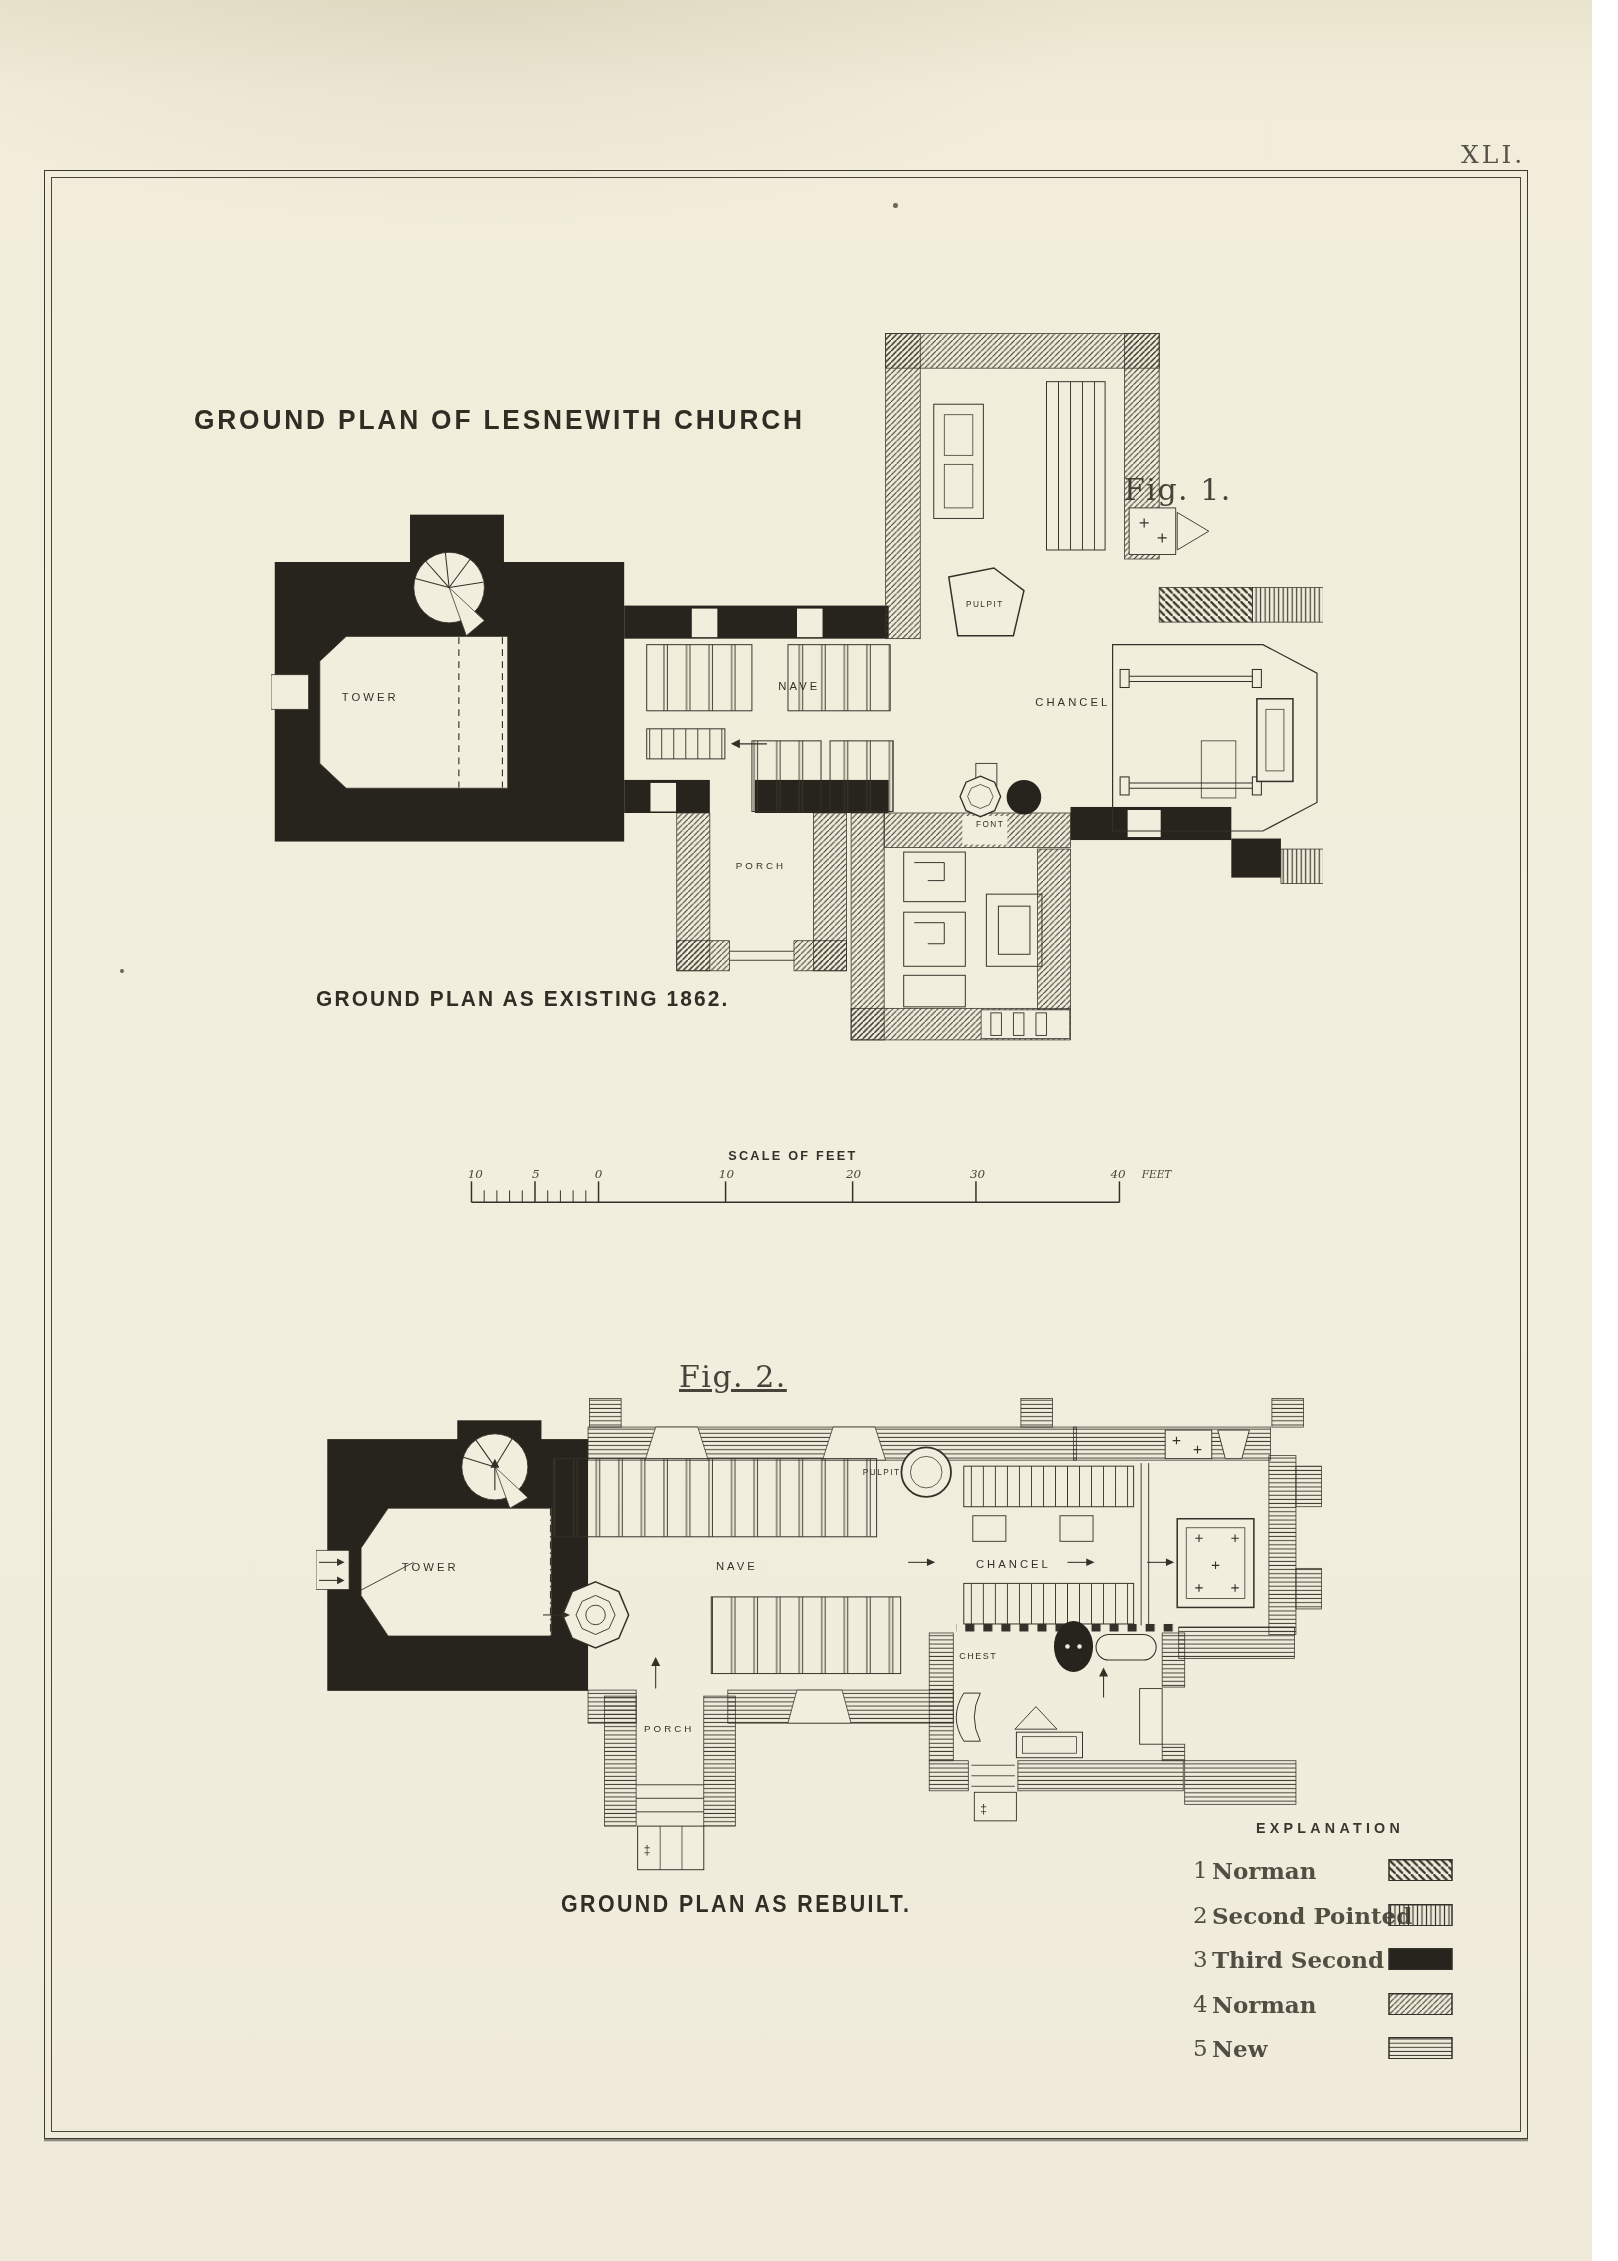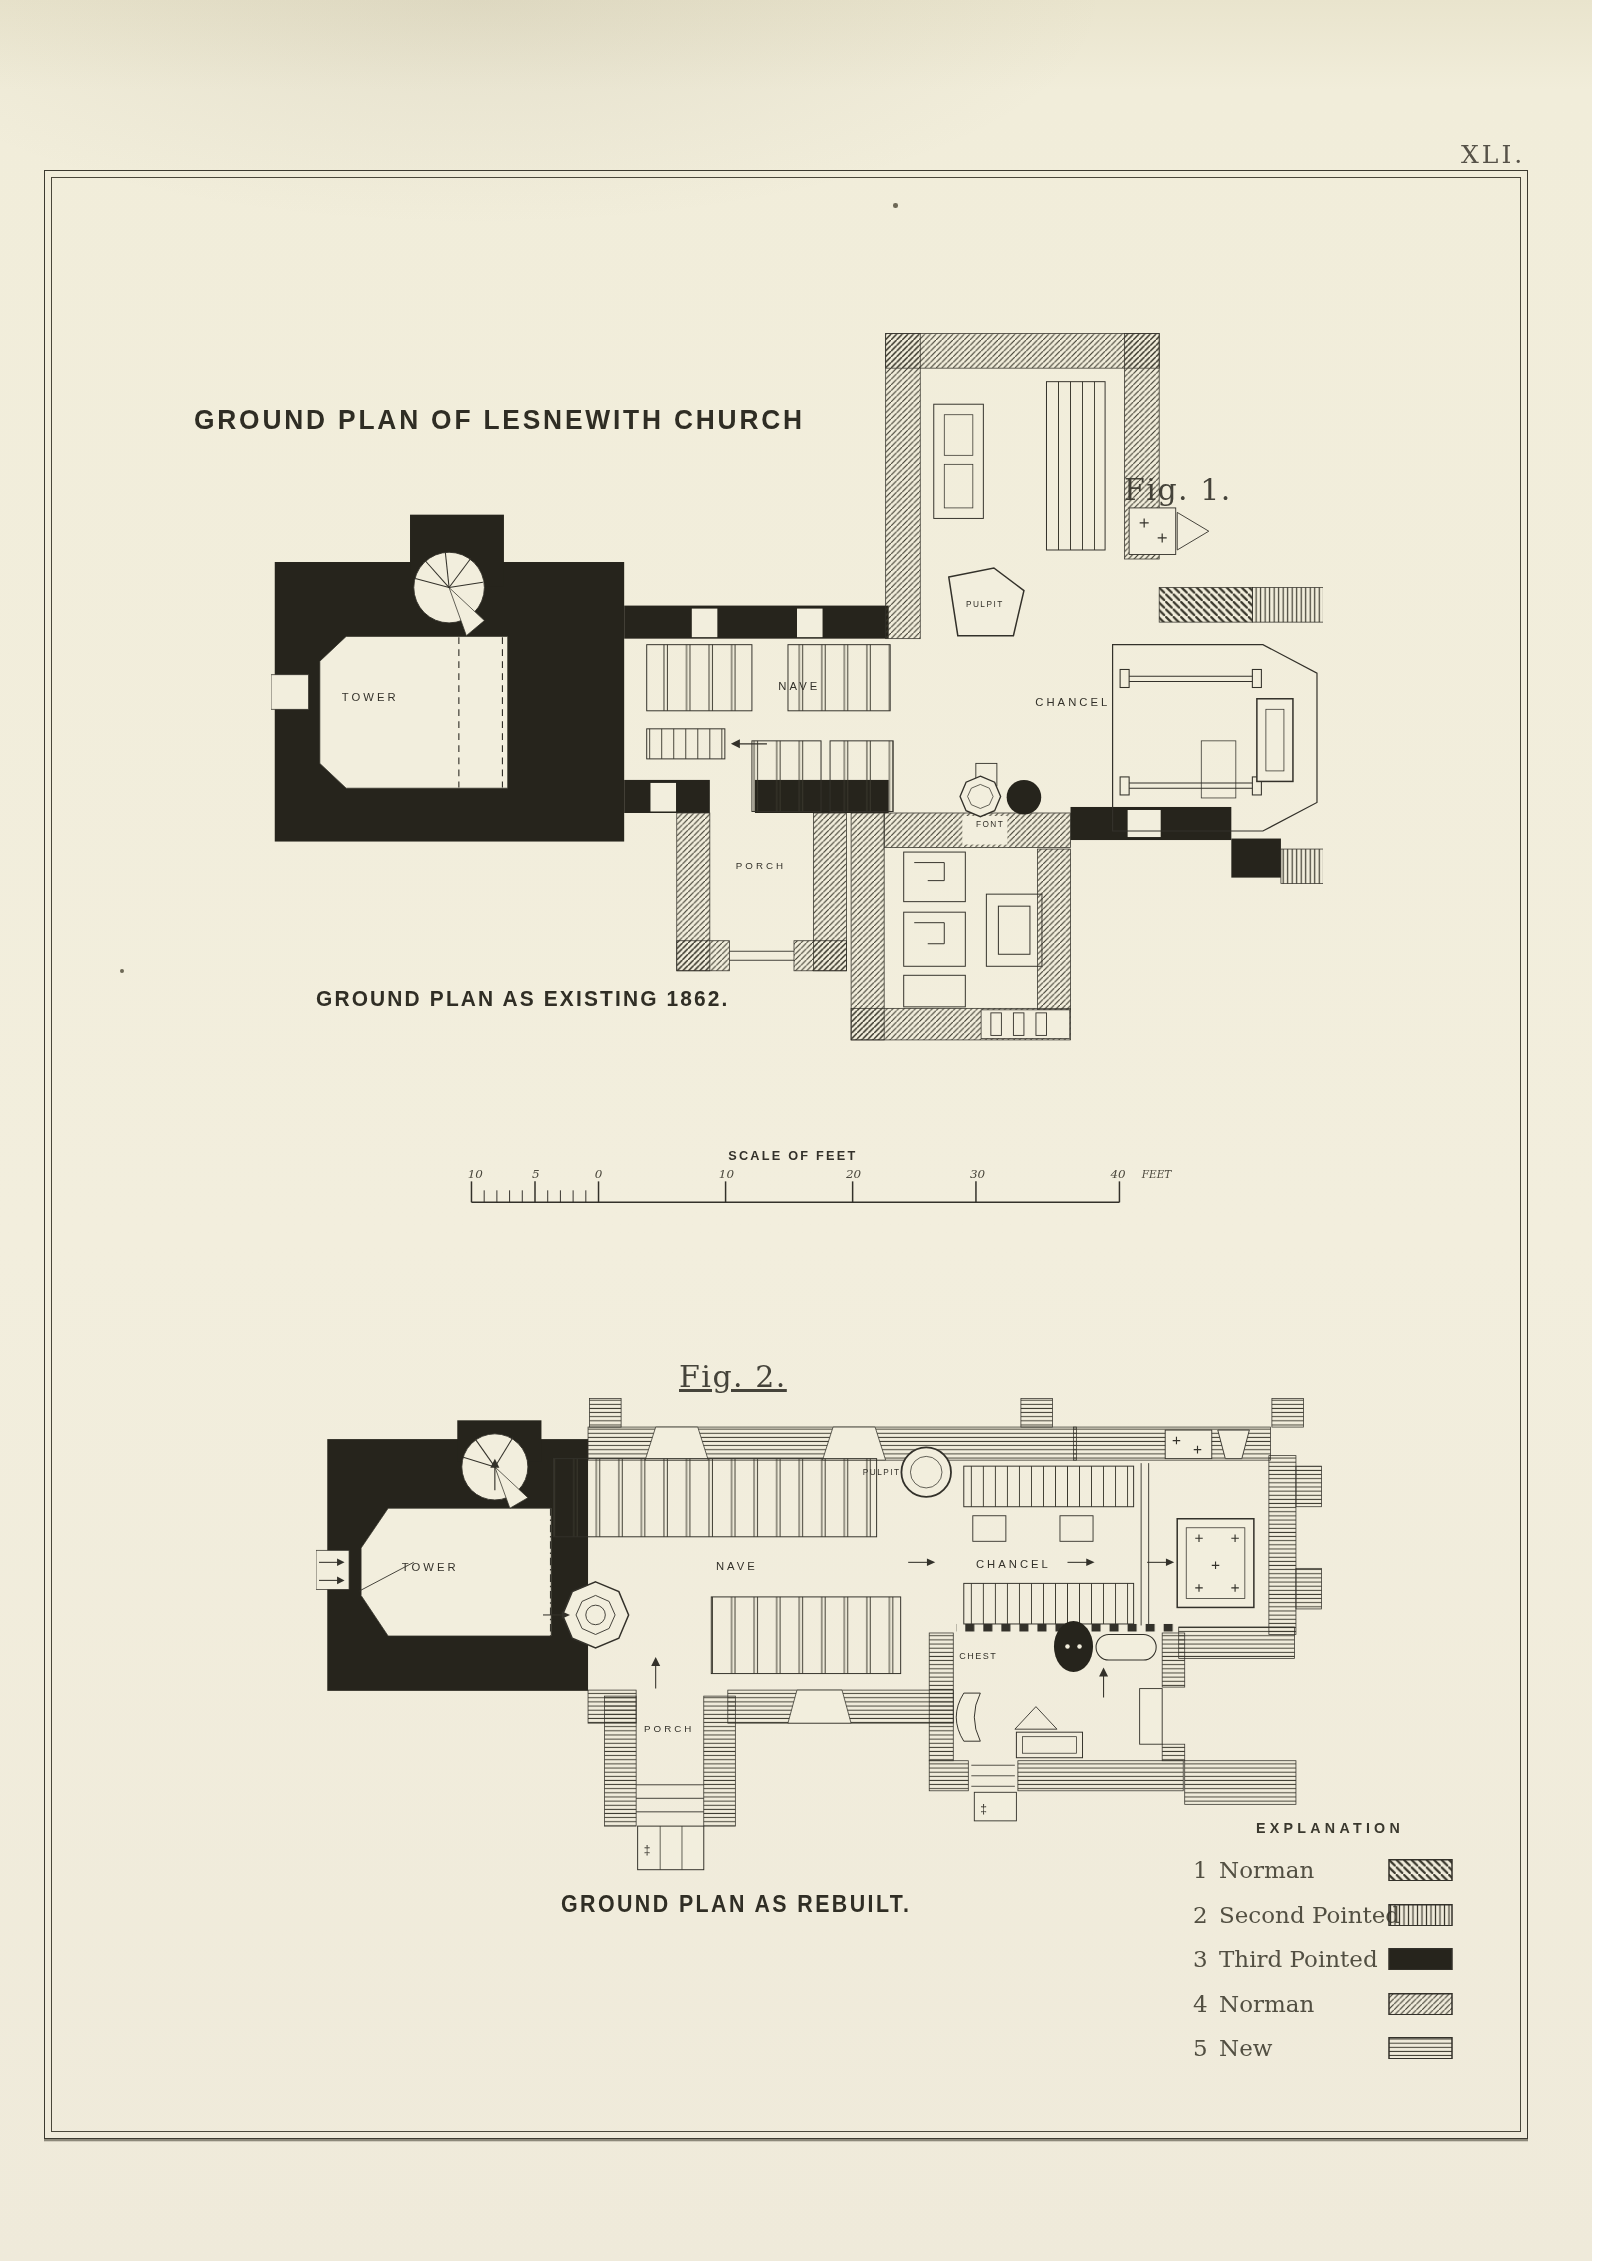--- a/index.html
+++ b/index.html
@@ -53,21 +53,21 @@
   .scale-title{fill:#33312a;font-size:17px;font-weight:bold;letter-spacing:3px;}
   .scale-num{fill:#4a473c;font-size:16px;font-style:italic;font-family:"DejaVu Serif", serif;}
   
   .legend{position:absolute;left:1172px;top:1810px;width:323px;}
   .legend-title{
     position:absolute;left:0;top:9px;width:316px;text-align:center;
     font-size:15px;letter-spacing:4.5px;color:#3a382e;font-weight:bold;transform:scaleX(.95);
   }
   .legend-row{position:absolute;left:0;width:323px;height:30px;}
   .legend-num{position:absolute;left:21px;top:0;font-family:"DejaVu Serif", serif;font-size:23px;color:#524f42;}
-  .legend-label{position:absolute;left:47px;top:0;font-family:"DejaVu Serif", serif;font-size:23px;color:#524f42;white-space:nowrap;}
+  .legend-label{position:absolute;left:40px;top:0;font-family:"DejaVu Serif", serif;font-size:23px;color:#524f42;white-space:nowrap;font-weight:bold;}
   .legend-swatch{position:absolute;left:216px;top:1.5px;}
   .speck{position:absolute;border-radius:50%;background:#6d6856;}
 </style>
 </head>
 <body>
 
 <div class="page">
 
   <svg width="0" height="0" style="position:absolute" aria-hidden="true">
     <defs>
@@ -444,21 +444,21 @@
     </div>
     <div class="legend-row" style="top:92px;">
       <span class="legend-num">2</span>
       <span class="legend-label">Second Pointed</span>
       <svg class="legend-swatch" width="65" height="22.5" viewBox="0 0 86 30">
         <rect x="1" y="1" width="84" height="28" fill="url(#p-second)" stroke="#33312a" stroke-width="2"></rect>
       </svg>
     </div>
     <div class="legend-row" style="top:136px;">
       <span class="legend-num">3</span>
-      <span class="legend-label">Third Pointed</span>
+      <span class="legend-label">Third Second</span>
       <svg class="legend-swatch" width="65" height="22.5" viewBox="0 0 86 30">
         <rect x="1" y="1" width="84" height="28" fill="#26241c" stroke="#33312a" stroke-width="2"></rect>
       </svg>
     </div>
     <div class="legend-row" style="top:181px;">
       <span class="legend-num">4</span>
       <span class="legend-label">Norman</span>
       <svg class="legend-swatch" width="65" height="22.5" viewBox="0 0 86 30">
         <rect x="1" y="1" width="84" height="28" fill="url(#p-modern)" stroke="#33312a" stroke-width="2"></rect>
       </svg>

